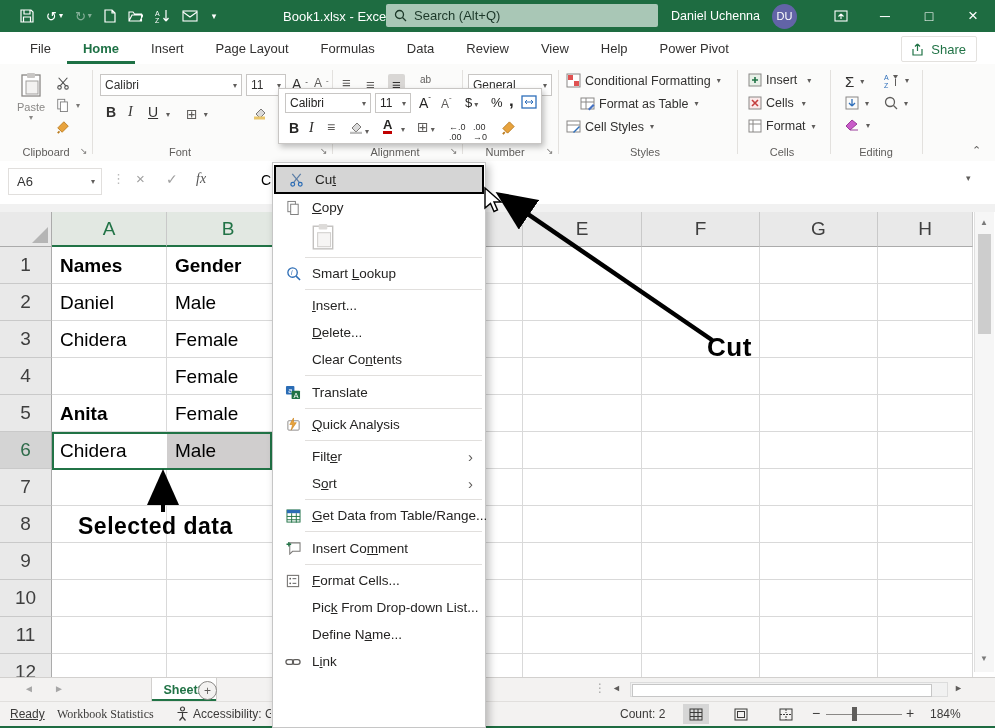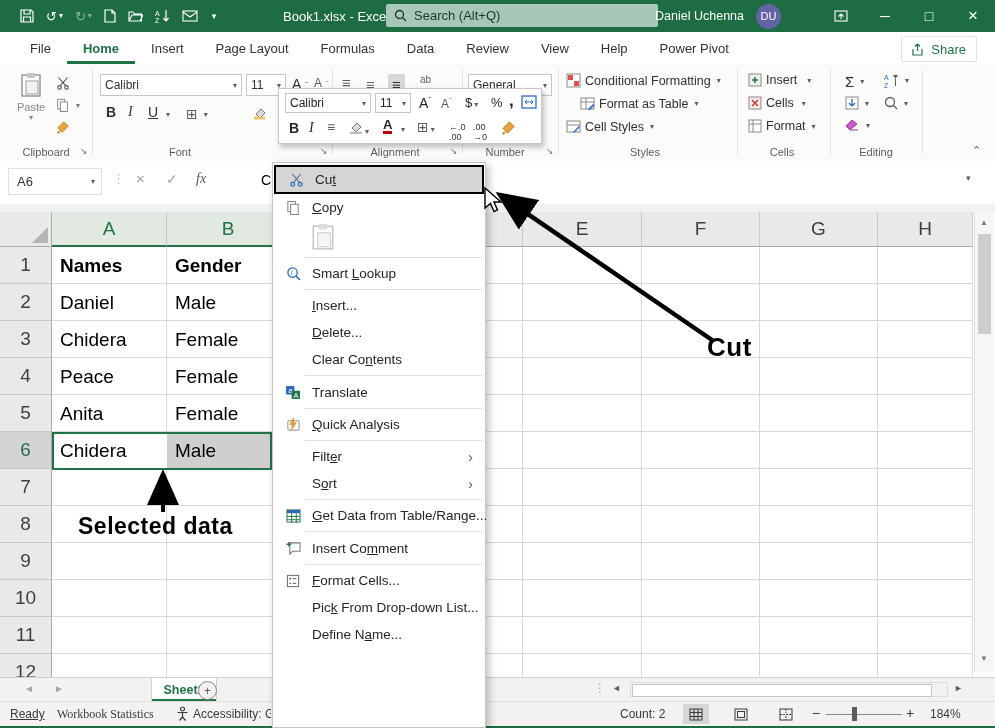--- a/index.html
+++ b/index.html
@@ -10,21 +10,21 @@
   .titlebar{left:0;top:0;width:995px;height:32px;background:#1E6C41;color:#fff;}
   .qat{display:flex;align-items:center;height:32px;gap:12px;padding-left:20px;}
   .qat .ic{display:inline-flex;align-items:center;color:#fff;font-size:13px;line-height:1;}
   .dim{opacity:.45;}
   .caret{font-size:8px;color:inherit;margin-left:2px;}
   .tb-title{position:absolute;left:283px;top:0;height:32px;display:flex;align-items:center;font-size:13px;color:#fff;}
   .searchbox{position:absolute;left:386px;top:4px;width:272px;height:23px;background:#A9C7B6;border-radius:2px;
              display:flex;align-items:center;gap:8px;padding-left:28px;color:#1C3829;font-size:13px;box-sizing:border-box;}
   .tb-right{position:absolute;right:0;top:0;height:32px;display:flex;align-items:center;gap:0;}
   .username{font-size:12.5px;margin-right:12px;}
-  .avatar{width:25px;height:25px;border-radius:50%;background:#6264A7;color:#fff;font-size:11px;display:flex;align-items:center;justify-content:center;margin-right:38px;}
+  .avatar{width:25px;height:25px;border-radius:50%;background:#6264A7;color:#fff;font-size:11px;display:flex;align-items:center;justify-content:center;margin-right:22px;}
   .winbtn{width:44px;height:32px;display:flex;align-items:center;justify-content:center;font-size:14px;color:#fff;}
   
   .tabrow{left:0;top:32px;width:995px;height:32px;background:#fff;}
   .tabs{display:flex;align-items:center;height:32px;padding-left:14px;gap:0;font-size:13px;color:#323130;}
   .rtab{padding:0 16px;height:32px;display:flex;align-items:center;}
   .rtab.active{color:#1E7145;font-weight:bold;box-shadow:inset 0 -3px 0 #1E7145;}
   .share{position:absolute;right:18px;top:36px;height:24px;display:flex;align-items:center;gap:6px;color:#217346;font-size:13px;border:1px solid #e3e1de;border-radius:2px;padding:0 10px;background:#fff;}
   
   .ribbon{left:0;top:64px;width:995px;height:97px;background:#FBFBFA;border-bottom:1px solid #D2D0CE;font-size:12px;color:#323130;}
   .gsep{position:absolute;top:6px;width:1px;height:84px;background:#E3E1DE;}
@@ -437,23 +437,22 @@
     <div class="rowhead" style="top:368px;">10</div>
     <div class="rowhead" style="top:405px;">11</div>
     <div class="rowhead" style="top:442px;">12</div>
 
     <div class="cell bold" style="left:52px;top:35px;width:115px;">Names</div>
     <div class="cell bold" style="left:167px;top:35px;width:123px;">Gender</div>
     <div class="cell" style="left:52px;top:72px;width:115px;">Daniel</div>
     <div class="cell" style="left:167px;top:72px;width:123px;">Male</div>
     <div class="cell" style="left:52px;top:109px;width:115px;">Chidera</div>
     <div class="cell" style="left:167px;top:109px;width:123px;">Female</div>
-    <div class="cell" style="left:52px;top:146px;width:115px;">Peace</div>
     <div class="cell" style="left:167px;top:146px;width:123px;">Female</div>
-    <div class="cell" style="left:52px;top:183px;width:115px;">Anita</div>
+    <div class="cell" style="left:52px;top:183px;width:115px;font-weight:bold;">Anita</div>
     <div class="cell" style="left:167px;top:183px;width:123px;">Female</div>
     <div class="cell" style="left:52px;top:220px;width:115px;background:#fff;">Chidera</div>
     <div class="cell" style="left:167px;top:220px;width:105px;background:#D0CECE;">Male</div>
     <div class="selbox"></div>
   </div>
 
   <div class="abs vscroll">
     <span class="sbtn" style="left:0;top:2px;">▲</span>
     <div class="vthumb"></div>
     <span class="sbtn" style="left:0;top:438px;">▼</span>
@@ -631,20 +630,31 @@
       </span>
       <span class="mi-label"><u>F</u>ormat Cells...</span>
     </div>
     <div class="mi">
       <span class="mi-icon"></span>
       <span class="mi-label">Pic<u>k</u> From Drop-down List...</span>
     </div>
     <div class="mi">
       <span class="mi-icon"></span>
       <span class="mi-label">Define N<u>a</u>me...</span>
+    </div>
+    <div class="mi">
+      <span class="mi-icon">
+        <svg width="16" height="12" viewBox="0 0 17 12">
+            <g fill="none" stroke="#5f5d5b" stroke-width="1.4">
+              <rect x="1" y="3.5" width="8" height="5" rx="2.5"></rect>
+              <rect x="8" y="3.5" width="8" height="5" rx="2.5"></rect>
+            </g>
+          </svg>
+      </span>
+      <span class="mi-label">L<u>i</u>nk</span>
     </div>
   </div>
 
   <svg class="abs overlay" viewBox="0 0 995 728">
     <defs>
       <marker id="arrowhead" markerWidth="9" markerHeight="8" refX="7" refY="4" orient="auto">
         <polygon points="0 0, 9 4, 0 8" fill="#000"></polygon>
       </marker>
     </defs>
     <line x1="712" y1="340" x2="503" y2="197" stroke="#000" stroke-width="4.5" marker-end="url(#arrowhead)"></line>

